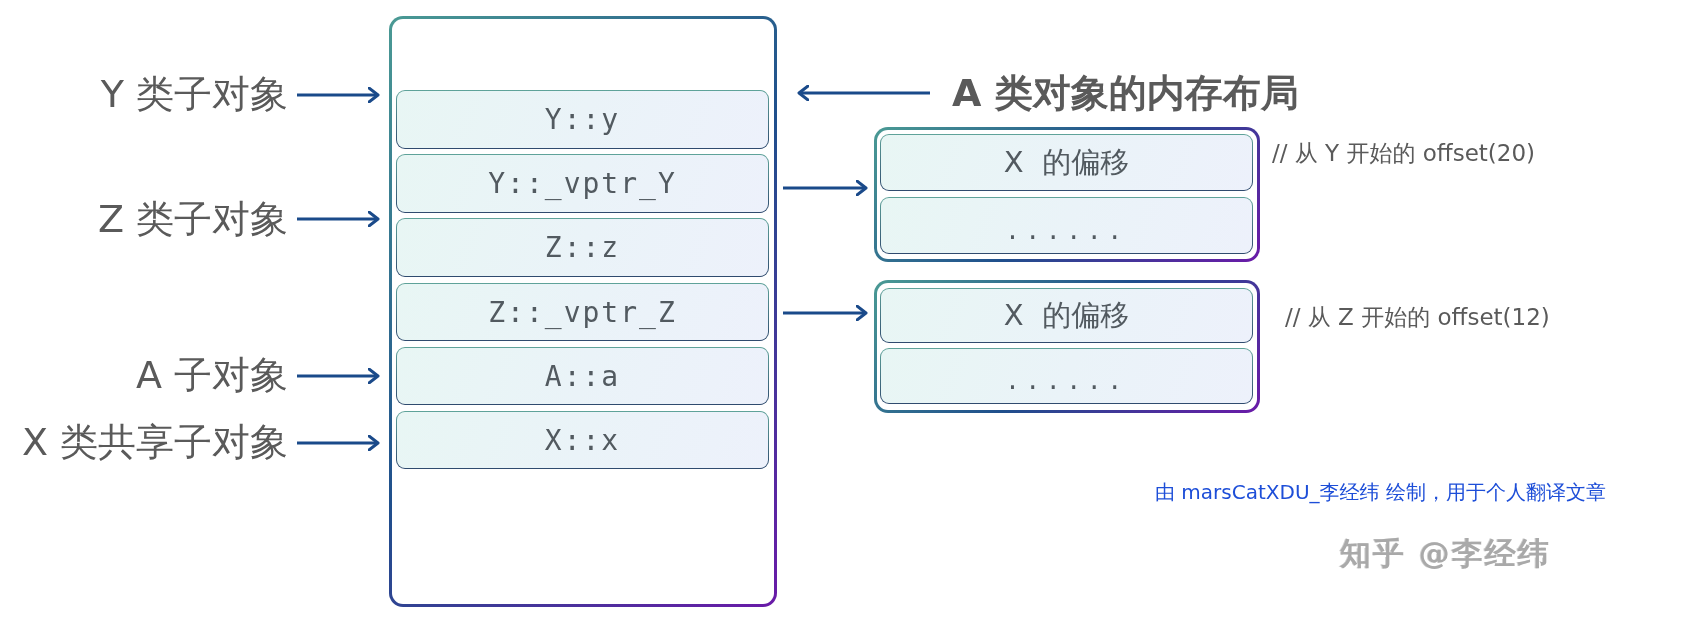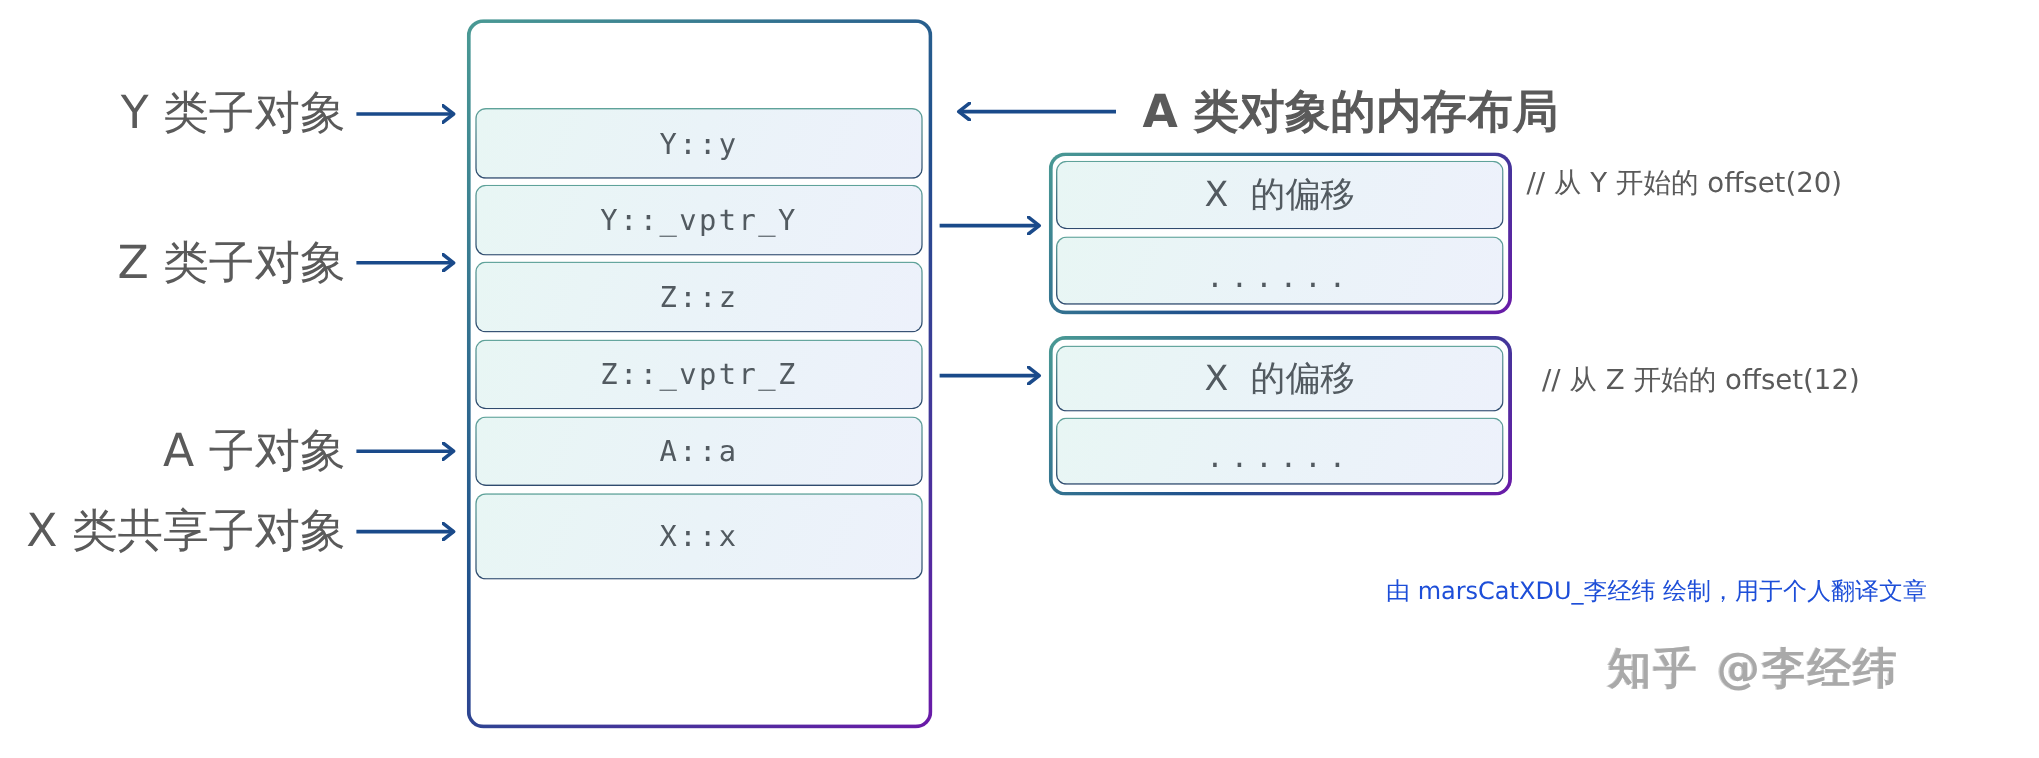--- a/index.html
+++ b/index.html
@@ -20,35 +20,35 @@
     position: absolute;
     box-sizing: border-box;
     border-radius: 9px;
     border: 1.5px solid transparent;
     background:
       linear-gradient(110deg, #e8f6f4 0%, #eaf3f8 50%, #edf1fb 100%) padding-box,
       linear-gradient(180deg, #5fa39a 0%, #2f4a6e 100%) border-box;
     display: flex; align-items: center; justify-content: center;
     color: #525a60;
   }
-  .mono { font-family: "DejaVu Sans Mono", "Liberation Mono", monospace; font-size: 24px; letter-spacing: 2px; }
+  .mono { font-family: "DejaVu Sans Mono", "Liberation Mono", monospace; font-size: 28px; letter-spacing: 2px; }
   .cjk { font-family: "DejaVu Sans", "Liberation Sans", sans-serif; font-size: 29px; }
   .dots { font-family: "DejaVu Sans Mono", monospace; font-size: 24px; letter-spacing: 6px; padding-top: 10px; }
 
   .label {
     position: absolute; color: #5a5a5a; font-size: 38px; white-space: nowrap;
     line-height: 40px; height: 40px;
   }
   .label.right { text-align: right; }
   .comment { position: absolute; color: #5a5a5a; font-size: 23px; white-space: nowrap; line-height: 40px; }
 
   svg.arrows { position: absolute; left: 0; top: 0; }
 
   .wm1 { position: absolute; color: #1d4ed8; font-size: 20px; white-space: nowrap; }
-  .wm2 { position: absolute; color: #a9a9a9; font-size: 36px; font-weight: bold; white-space: nowrap;
+  .wm2 { position: absolute; color: #a9a9a9; font-size: 31px; font-weight: bold; white-space: nowrap;
          text-shadow: 2px 2px 0 #ffffff, -1px 0 0 #d0d0d0; letter-spacing: 2px; }
 </style>
 </head>
 <body>
 
 <svg class="arrows" width="1699" height="632">
   <defs>
     <marker id="ah" markerWidth="12" markerHeight="16" refX="10" refY="8" orient="auto" markerUnits="userSpaceOnUse">
       <path d="M1,1 L10,8 L1,15" fill="none" stroke="#1a4a8a" stroke-width="3" stroke-linecap="round" stroke-linejoin="round"></path>
     </marker>
@@ -67,21 +67,21 @@
 <div class="label right" style="right:1411px; top:355px;">A 子对象</div>
 <div class="label right" style="right:1411px; top:422px;">X 类共享子对象</div>
 
 <div class="gbox" style="left:389px; top:16px; width:388px; height:591px;"></div>
 
 <div class="row mono" style="left:396px; top:90px; width:373px; height:59px;">Y::y</div>
 <div class="row mono" style="left:396px; top:154px; width:373px; height:59px;">Y::_vptr_Y</div>
 <div class="row mono" style="left:396px; top:218px; width:373px; height:59px;">Z::z</div>
 <div class="row mono" style="left:396px; top:283px; width:373px; height:58px;text-align:right;">Z::_vptr_Z</div>
 <div class="row mono" style="left:396px; top:347px; width:373px; height:58px;">A::a</div>
-<div class="row mono" style="left:396px; top:411px; width:373px; height:72px;">X::x</div>
+<div class="row mono" style="left:396px; top:411px; width:373px; height:58px;">X::x</div>
 
 <div class="label" style="left:952px; top:73px;font-weight:bold;">A 类对象的内存布局</div>
 
 <div class="gbox" style="left:874px; top:127px; width:386px; height:135px;"></div>
 <div class="row cjk" style="left:880px; top:134px; width:373px; height:57px; white-space:pre;">X  的偏移</div>
 <div class="row dots" style="left:880px; top:197px; width:373px; height:57px;">......</div>
 <div class="comment" style="left:1272px; top:133px;">// 从 Y 开始的 offset(20)</div>
 
 <div class="gbox" style="left:874px; top:280px; width:386px; height:133px;"></div>
 <div class="row cjk" style="left:880px; top:288px; width:373px; height:55px; white-space:pre;">X  的偏移</div>

